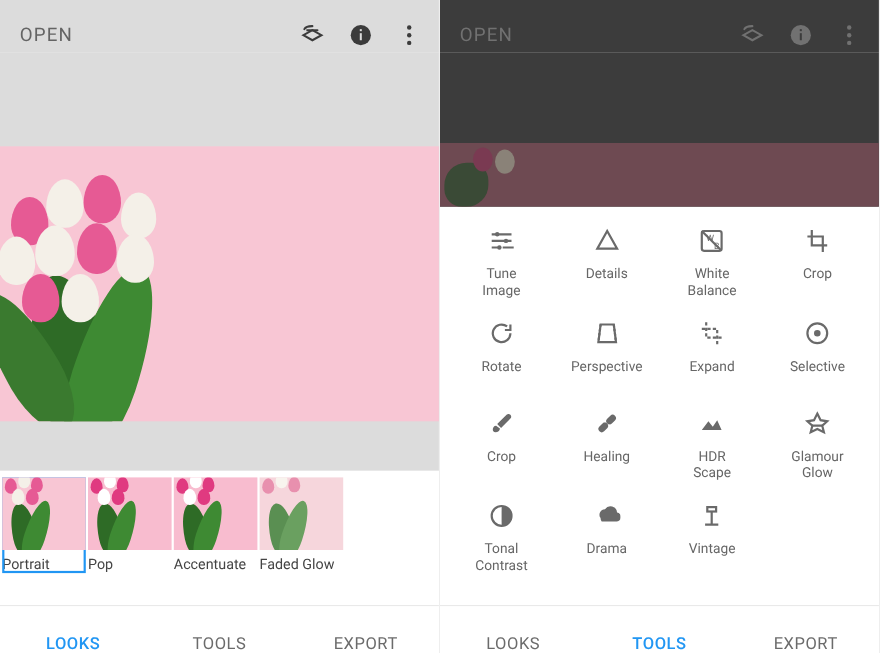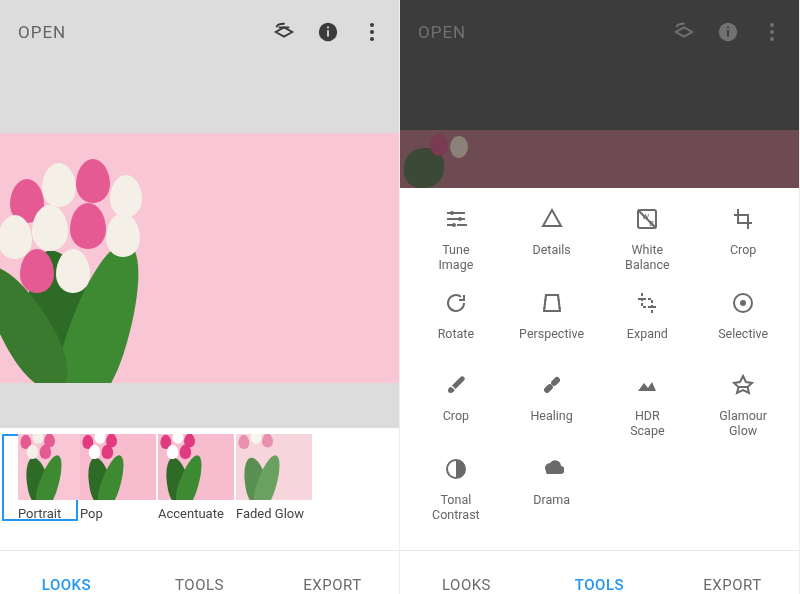--- a/index.html
+++ b/index.html
@@ -50,21 +50,21 @@
 .looks-row {
   background: #fff;
   height: 122px;
   display: flex;
   align-items: flex-start;
   padding: 6px 2px 0 2px;
   gap: 2px;
   overflow: hidden;
 }
 .look-item { width: 76px; flex-shrink: 0; text-align: left; cursor: pointer; }
-.look-item.sel { outline: 2px solid #2196f3; outline-offset: -2px; padding-left: 16px; }
+.look-item.sel { outline: 2px solid #2196f3; outline-offset: -2px; }
 .thumb {
   width: 76px; height: 66px; background: #f8c6d4; position: relative; overflow: hidden;
 }
 .look-label { font-size: 13px; color: #444; margin-top: 6px; white-space: nowrap; overflow: hidden; }
 .bottombar {
   height: 44px; display: flex; align-items: flex-end; background: #fff; border-top: 1px solid #e9e9e9;
 }
 .bottombar .navbtn {
   flex: 1; text-align: center; font-size: 15px; letter-spacing: 0.5px; color: #6b6b6b; cursor: pointer;
 }
@@ -368,20 +368,30 @@
           <div class="tool-label">Tonal<br>Contrast</div>
         </div>
         <div class="tool-item">
           <div class="tool-icon">
             <svg width="24" height="24" viewBox="0 0 24 24" fill="currentColor">
               <path d="M6 14a5 5 0 0 1 4-8 6 6 0 0 1 11 3 4 4 0 0 1-1 8H7a4 4 0 0 1-1-3z"></path>
             </svg>
           </div>
           <div class="tool-label">Drama</div>
         </div>
+        <div class="tool-item">
+          <div class="tool-icon">
+            <svg width="24" height="24" viewBox="0 0 24 24" fill="none" stroke="currentColor" stroke-width="2">
+              <rect x="8" y="4" width="8" height="4"></rect>
+              <path d="M12 8 v12"></path>
+              <path d="M6 20 h12"></path>
+            </svg>
+          </div>
+          <div class="tool-label">Vintage</div>
+        </div>
       </div>
   </div>
 
   <div class="bottombar">
     <div class="navbtn">LOOKS</div>
     <div class="navbtn active">TOOLS</div>
     <div class="navbtn">EXPORT</div>
   </div>
 </div>
 

